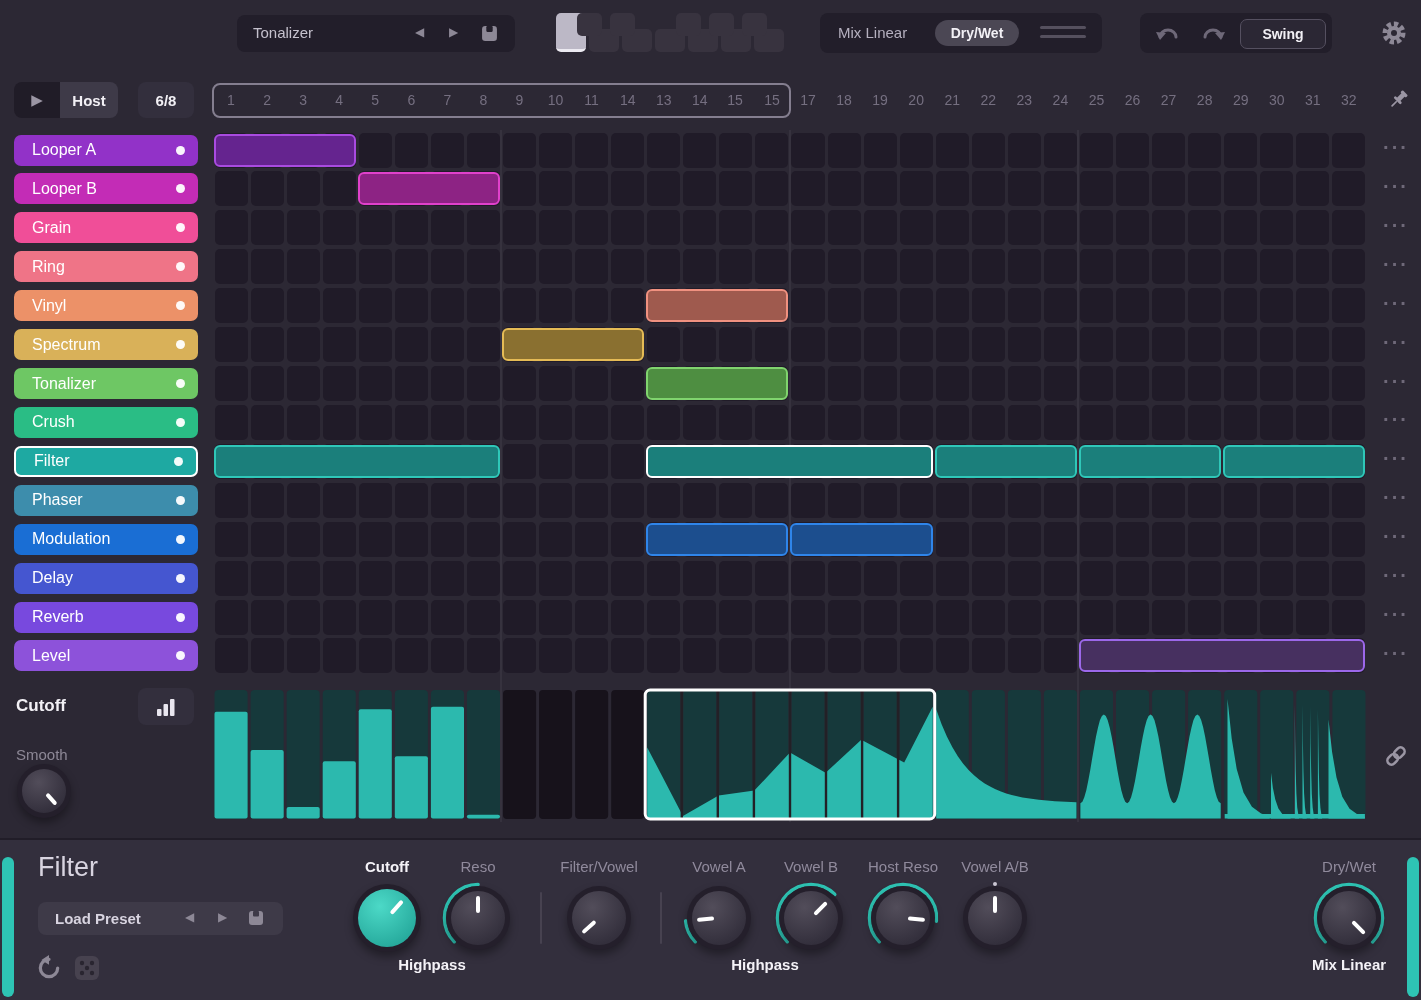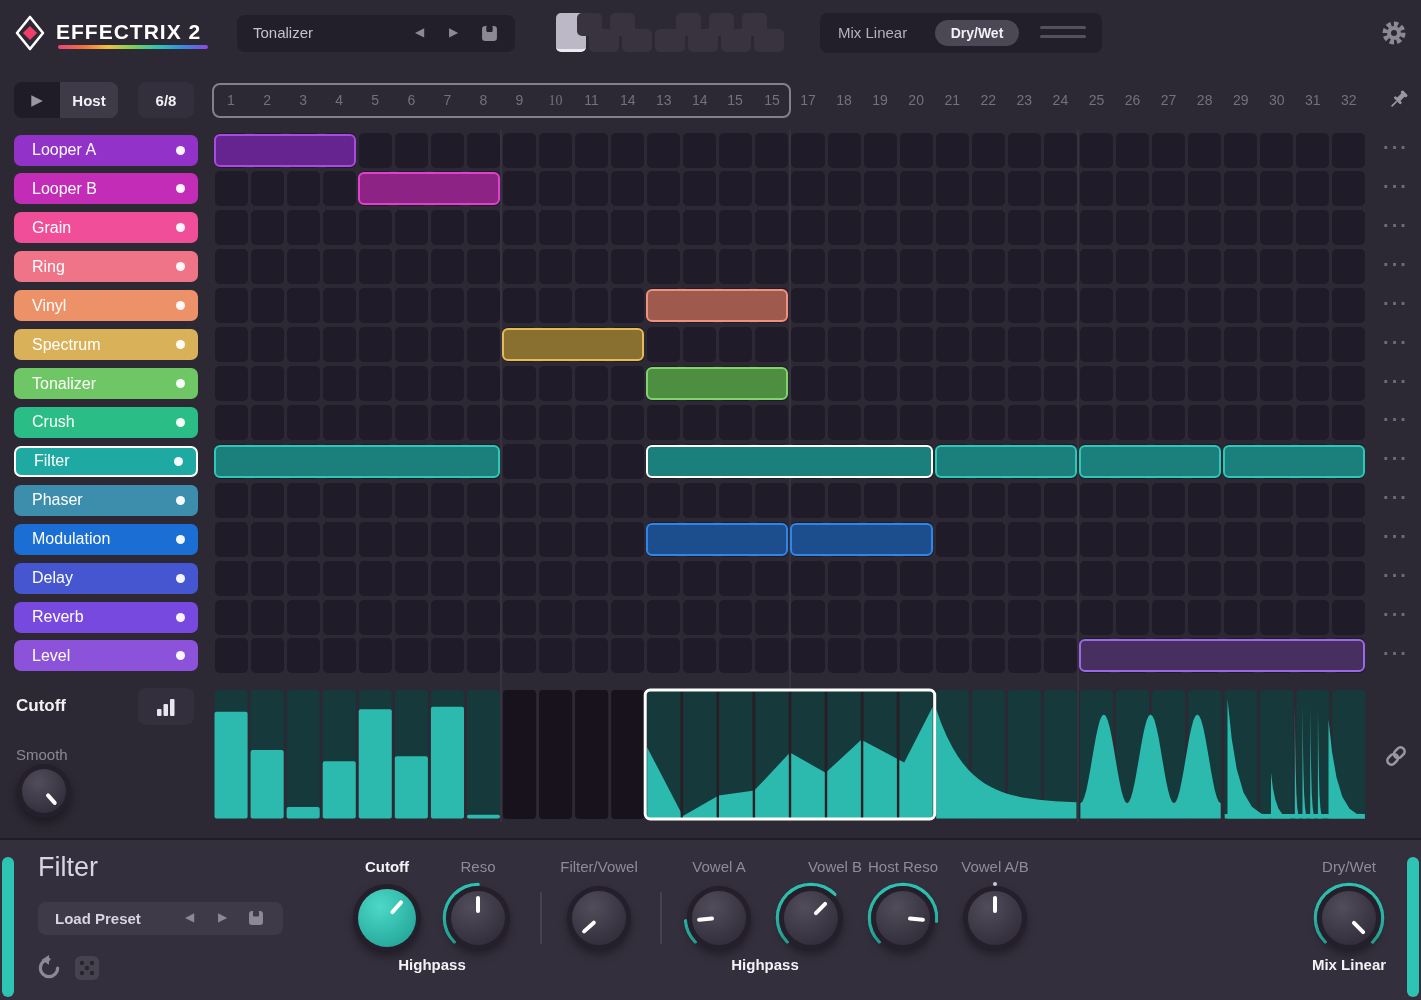--- a/index.html
+++ b/index.html
@@ -48,30 +48,20 @@
   .ksep{position:absolute;top:892px;width:2px;height:52px;background:#474250;border-radius:1px;}
   .tealbar{position:absolute;width:12px;background:#2ec4b4;border-radius:7px;}
   .key{position:absolute;border-radius:5px;}
   svg{display:block;}
 </style>
 </head>
 <body>
 
 <div class="app">
 
-  <div class="abs" style="left:14px;top:15px;width:220px;height:40px;">
-    <span class="abs" style="left:0;top:-1px;">
-      <svg width="32" height="38" viewBox="0 0 32 38">
-        <path d="M16 3 L29 19 L16 35 L3 19 Z" fill="none" stroke="#ffffff" stroke-width="2.6" stroke-linejoin="round"></path>
-        <rect x="11" y="14" width="10" height="10" transform="rotate(45 16 19)" fill="#ef3f68"></rect>
-      </svg>
-    </span>
-    <span class="abs logo-title" style="left:42px;top:5px;">EFFECTRIX 2</span>
-    <span class="abs rainbow" style="left:44px;top:30px;width:150px;"></span>
-  </div>
 
   <div class="abs box" style="left:237px;top:15px;width:278px;height:37px;">
     <span class="abs preset-text" style="left:16px;top:9px;">Tonalizer</span>
     <span class="abs tri" style="left:178px;top:10px;">◀</span>
     <span class="abs tri" style="left:212px;top:10px;">▶</span>
     <span class="abs" style="left:244px;top:10px;">
       <svg width="17" height="17" viewBox="0 0 16 16">
           <rect x="1" y="1" width="14" height="14" rx="3" fill="#8d8896"></rect>
           <rect x="5" y="1" width="6" height="5.5" rx="1" fill="#221e2a"></rect>
         </svg>
@@ -95,20 +85,35 @@
 
   <div class="abs box" style="left:820px;top:13px;width:282px;height:40px;">
     <span class="abs" style="left:18px;top:11px;font-size:15px;color:#b5b0bf;">Mix Linear</span>
     <span class="abs pill" style="left:115px;top:7px;width:84px;height:26px;">Dry/Wet</span>
     <span class="abs" style="left:220px;top:0;width:46px;height:40px;">
       <span class="abs" style="left:0;top:13px;width:46px;height:3px;background:#55505e;border-radius:2px;"></span>
       <span class="abs" style="left:0;top:22px;width:46px;height:3px;background:#55505e;border-radius:2px;"></span>
     </span>
   </div>
 
+  <div class="abs box" style="left:1140px;top:13px;width:192px;height:40px;">
+    <span class="abs" style="left:15px;top:12px;">
+      <svg width="26" height="16" viewBox="0 0 26 16">
+          <path d="M5 12 A 8 7 0 0 1 21 12" fill="none" stroke="#6e6878" stroke-width="3" stroke-linecap="round"></path>
+          <polygon points="1,7 11,8 5,15" fill="#6e6878"></polygon>
+        </svg>
+    </span>
+    <span class="abs" style="left:60px;top:12px;">
+      <svg width="26" height="16" viewBox="0 0 26 16">
+          <path d="M5 12 A 8 7 0 0 1 21 12" fill="none" stroke="#6e6878" stroke-width="3" stroke-linecap="round"></path>
+          <polygon points="25,7 15,8 21,15" fill="#6e6878"></polygon>
+        </svg>
+    </span>
+    <span class="abs swing" style="left:100px;top:6px;width:84px;height:28px;">Swing</span>
+  </div>
 
   <span class="abs" style="left:1380px;top:19px;">
     <svg width="28" height="28" viewBox="0 0 28 28">
       <circle cx="14" cy="14" r="9" fill="none" stroke="#8d8896" stroke-width="5" stroke-dasharray="4.2 2.8"></circle>
       <circle cx="14" cy="14" r="7" fill="#8d8896"></circle>
       <circle cx="14" cy="14" r="3" fill="#2c2834"></circle>
     </svg>
   </span>
 
   <div class="abs btn-dark" style="left:14px;top:82px;width:46px;height:36px;border-radius:8px 0 0 8px;">
@@ -121,21 +126,21 @@
       <div class="loopbox" style="left: 212px; top: 0px; width: 578.96px; height: 35px;"></div>
       <div class="tstep" style="left: 213.03px;">1</div>
       <div class="tstep" style="left: 249.09px;">2</div>
       <div class="tstep" style="left: 285.15px;">3</div>
       <div class="tstep" style="left: 321.21px;">4</div>
       <div class="tstep" style="left: 357.27px;">5</div>
       <div class="tstep" style="left: 393.33px;">6</div>
       <div class="tstep" style="left: 429.39px;">7</div>
       <div class="tstep" style="left: 465.45px;">8</div>
       <div class="tstep" style="left: 501.51px;">9</div>
-      <div class="tstep" style="left: 537.57px; font-family: Liberation Serif, serif;">10</div>
+      <div class="tstep" style="left: 537.57px;">10</div>
       <div class="tstep" style="left: 573.63px;">11</div>
       <div class="tstep" style="left: 609.69px;">14</div>
       <div class="tstep" style="left: 645.75px;">13</div>
       <div class="tstep" style="left: 681.81px;">14</div>
       <div class="tstep" style="left: 717px;">15</div>
       <div class="tstep" style="left: 753.93px;">15</div>
       <div class="tstep" style="left: 789.99px;">17</div>
       <div class="tstep" style="left: 826.05px;">18</div>
       <div class="tstep" style="left: 862.11px;">19</div>
       <div class="tstep" style="left: 898.17px;">20</div>
@@ -832,21 +837,21 @@
         <svg width="74" height="74" style="position:absolute;left:0;top:0">
       <circle cx="37" cy="37" r="33.5" fill="none" stroke="#2ec4b4" stroke-width="3.5" stroke-linecap="round" stroke-dasharray="105.2 210.5" transform="rotate(135 37 37)"></circle>
         </svg>
         <div class="kouter" style="left: 5px; top: 5px; width: 64px; height: 64px;"></div>
         <div class="kbody" style="left: 10px; top: 10px; width: 54px; height: 54px;">
           <div class="kptr" style="transform: rotate(45deg);">
             <div class="kline" style="left: 25px; top: 5.4px; width: 4px; height: 16.2px;"></div>
           </div>
         </div>
       </div>
-      <div class="klabel" style="left: 765px;">Vowel B</div>
+      <div class="klabel" style="left: 741px;">Vowel B</div>
       <div class="knob" style="position: absolute; left: 866px; top: 881px; width: 74px; height: 74px;">
         <svg width="74" height="74" style="position:absolute;left:0;top:0">
       <circle cx="37" cy="37" r="33.5" fill="none" stroke="#2ec4b4" stroke-width="3.5" stroke-linecap="round" stroke-dasharray="134.5 210.5" transform="rotate(135 37 37)"></circle>
         </svg>
         <div class="kouter" style="left: 5px; top: 5px; width: 64px; height: 64px;"></div>
         <div class="kbody" style="left: 10px; top: 10px; width: 54px; height: 54px;">
           <div class="kptr" style="transform: rotate(95deg);">
             <div class="kline" style="left: 25px; top: 5.4px; width: 4px; height: 16.2px;"></div>
           </div>
         </div>

